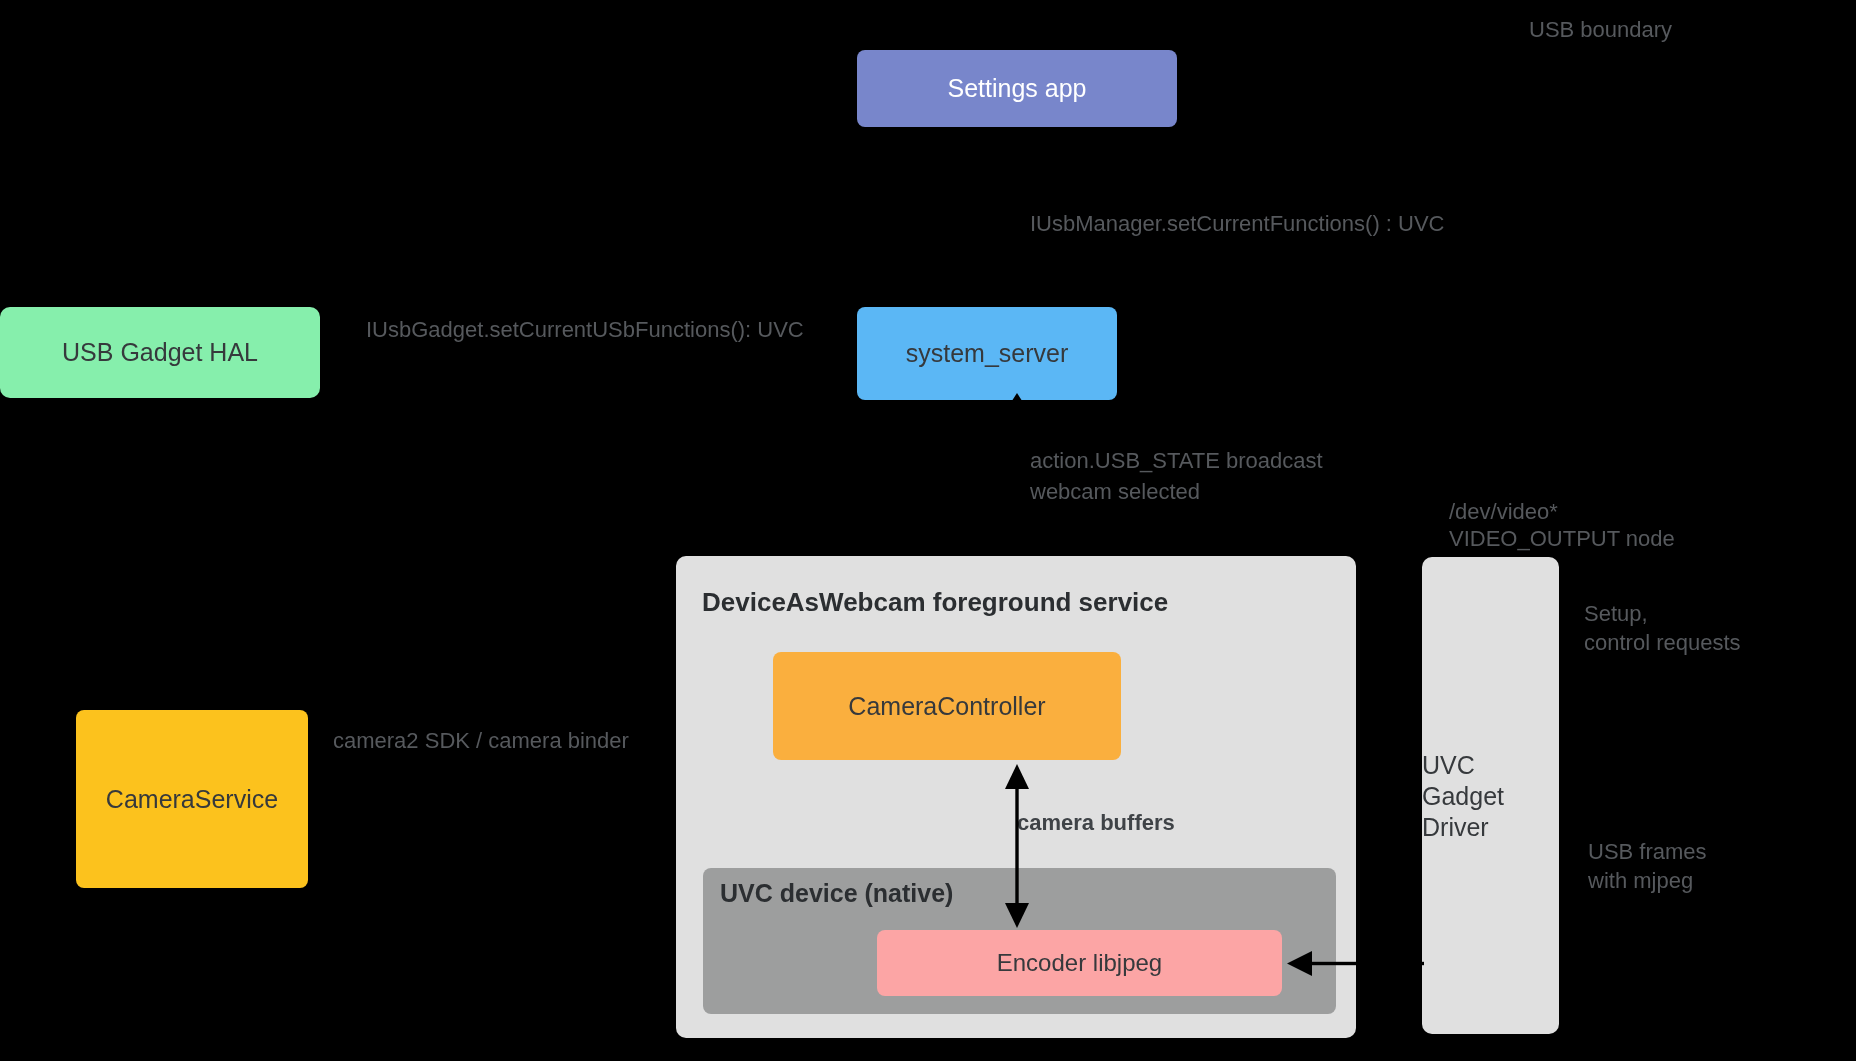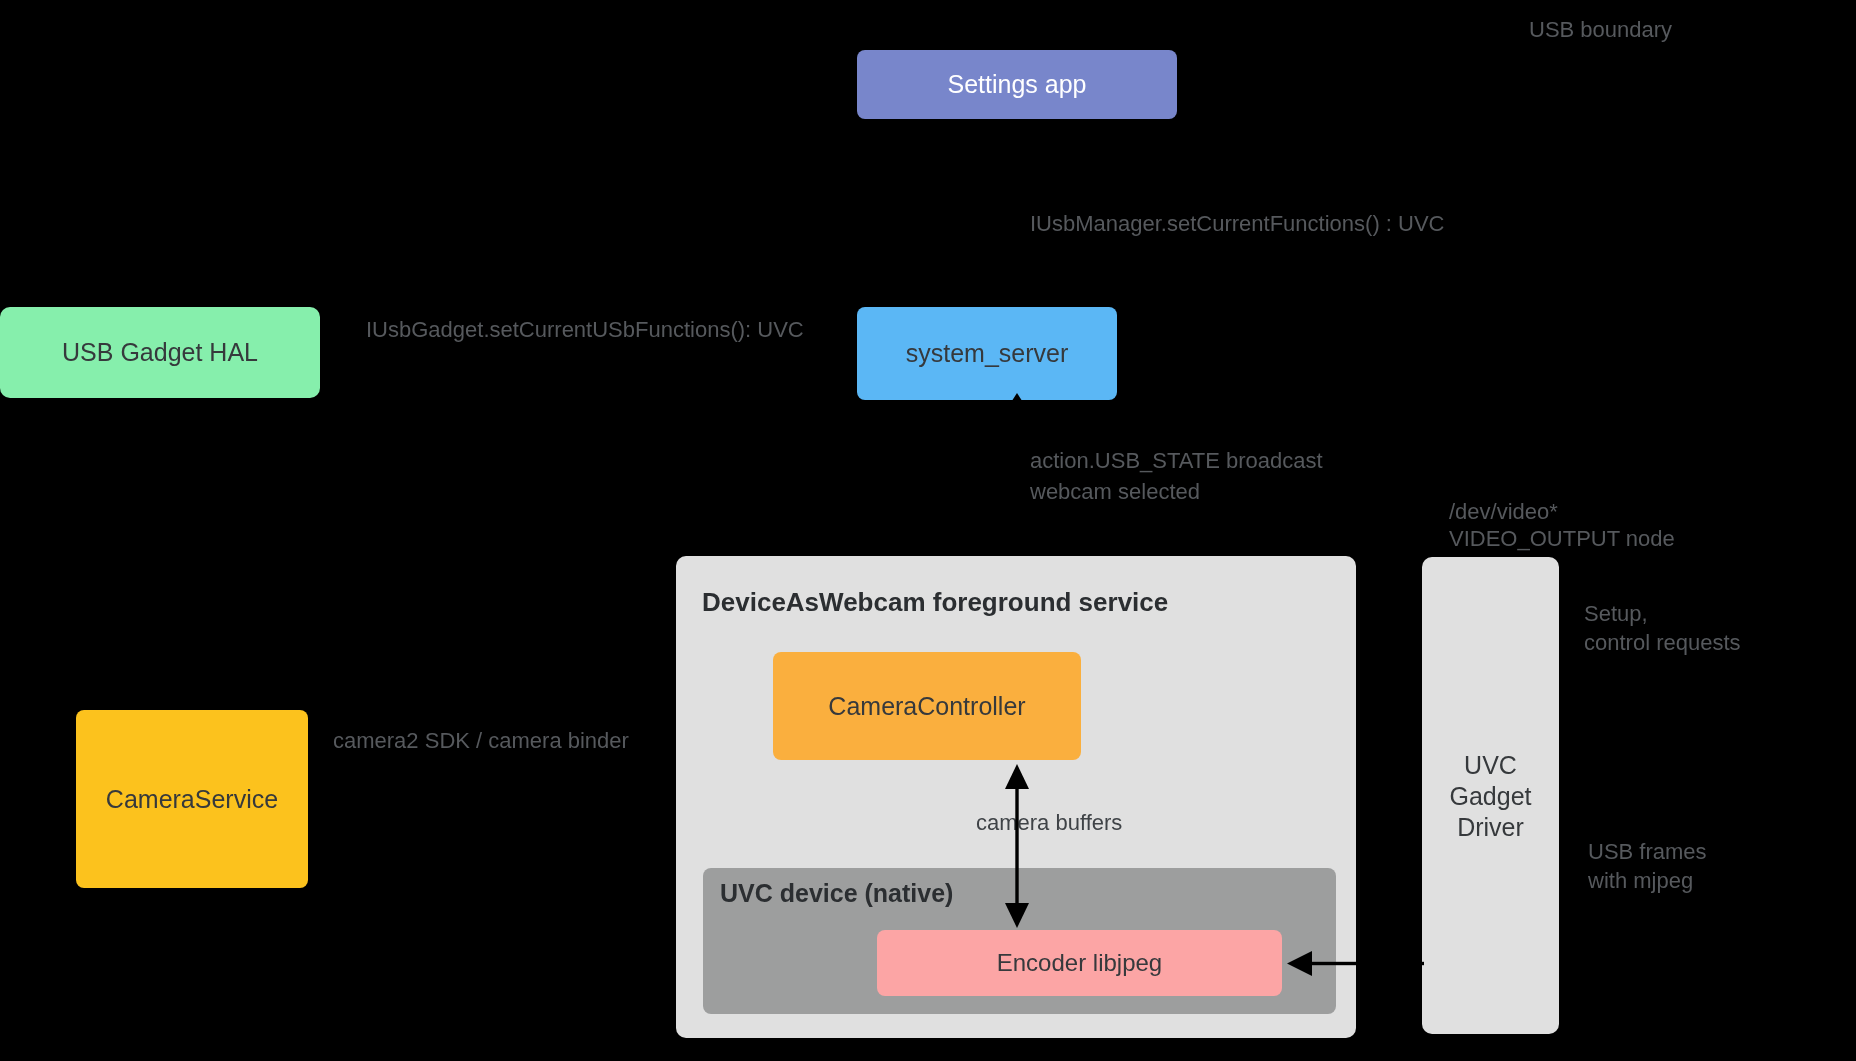--- a/index.html
+++ b/index.html
@@ -4,48 +4,48 @@
 <style>
   html,body{margin:0;padding:0;background:#000;}
   .canvas{
     position:relative;width:1856px;height:1061px;background:#000000;
     font-family:"Liberation Sans","DejaVu Sans",sans-serif;overflow:hidden;
   }
   .box{
     position:absolute;display:flex;align-items:center;justify-content:center;
     font-size:25px;color:#36393C;border-radius:8px;text-align:center;
   }
-  .settings{left:857px;top:50px;width:320px;height:69px;background:#7886CB;color:#FFFFFF;}
+  .settings{left:857px;top:50px;width:320px;height:77px;background:#7886CB;color:#FFFFFF;}
   .hal{left:0;top:307px;width:320px;height:91px;background:#86efac;border-radius:10px;}
   .sysserver{left:857px;top:307px;width:260px;height:93px;background:#5BB7F5;}
   .container-box{
     position:absolute;left:676px;top:556px;width:680px;height:482px;
     background:#E0E0E0;border-radius:10px;
   }
   .container-title{
     position:absolute;left:702px;top:588px;font-size:26px;font-weight:bold;
     color:#2B2E31;line-height:28px;
   }
-  .camctrl{left:773px;top:652px;width:308px;height:108px;background:#FAAF3E;}
+  .camctrl{left:773px;top:652px;width:348px;height:108px;background:#FAAF3E;}
   .camservice{left:76px;top:710px;width:232px;height:178px;background:#FCC21D;}
   .uvcdevice{
     position:absolute;left:703px;top:868px;width:633px;height:146px;
     background:#9D9E9E;border-radius:8px;
   }
   .uvcdevice-title{
     position:absolute;left:720px;top:879px;font-size:25px;font-weight:bold;
     color:#2B2E31;line-height:28px;
   }
   .encoder{left:877px;top:930px;width:405px;height:66px;background:#fca5a5;font-size:24px;}
   .gadgetcol{
     position:absolute;left:1422px;top:557px;width:137px;height:477px;
     background:#E0E0E0;border-radius:10px;
   }
   .gadgetcol-text{
-    position:absolute;left:1422px;top:750px;width:137px;text-align:center;
+    position:absolute;left:1422px;top:750px;width:137px;text-align:left;
     font-size:25px;line-height:31px;color:#36393C;
   }
   .ann{position:absolute;font-size:22px;color:#56595D;line-height:26px;white-space:nowrap;}
   .ann-2l{line-height:31px;}
   .ann-buffers{color:#3F4347;}
   svg.arrows{position:absolute;left:0;top:0;pointer-events:none;}
 </style>
 </head>
 <body>
 
@@ -85,21 +85,21 @@
   <div class="box camctrl">
     <span>CameraController</span>
   </div>
 
   <div class="box camservice">
     <span>CameraService</span>
   </div>
 
   <div class="ann" style="left:333px;top:728px;">camera2 SDK / camera binder</div>
 
-  <div class="ann ann-buffers" style="left:976px;top:810px;">camera buffers</div>
+  <div class="ann ann-buffers" style="left:1017px;top:810px;font-weight:bold;">camera buffers</div>
 
   <div class="uvcdevice"></div>
   <div class="uvcdevice-title">UVC device (native)</div>
 
   <div class="box encoder">
     <span>Encoder libjpeg</span>
   </div>
 
   <div class="gadgetcol"></div>
   <div class="gadgetcol-text">

